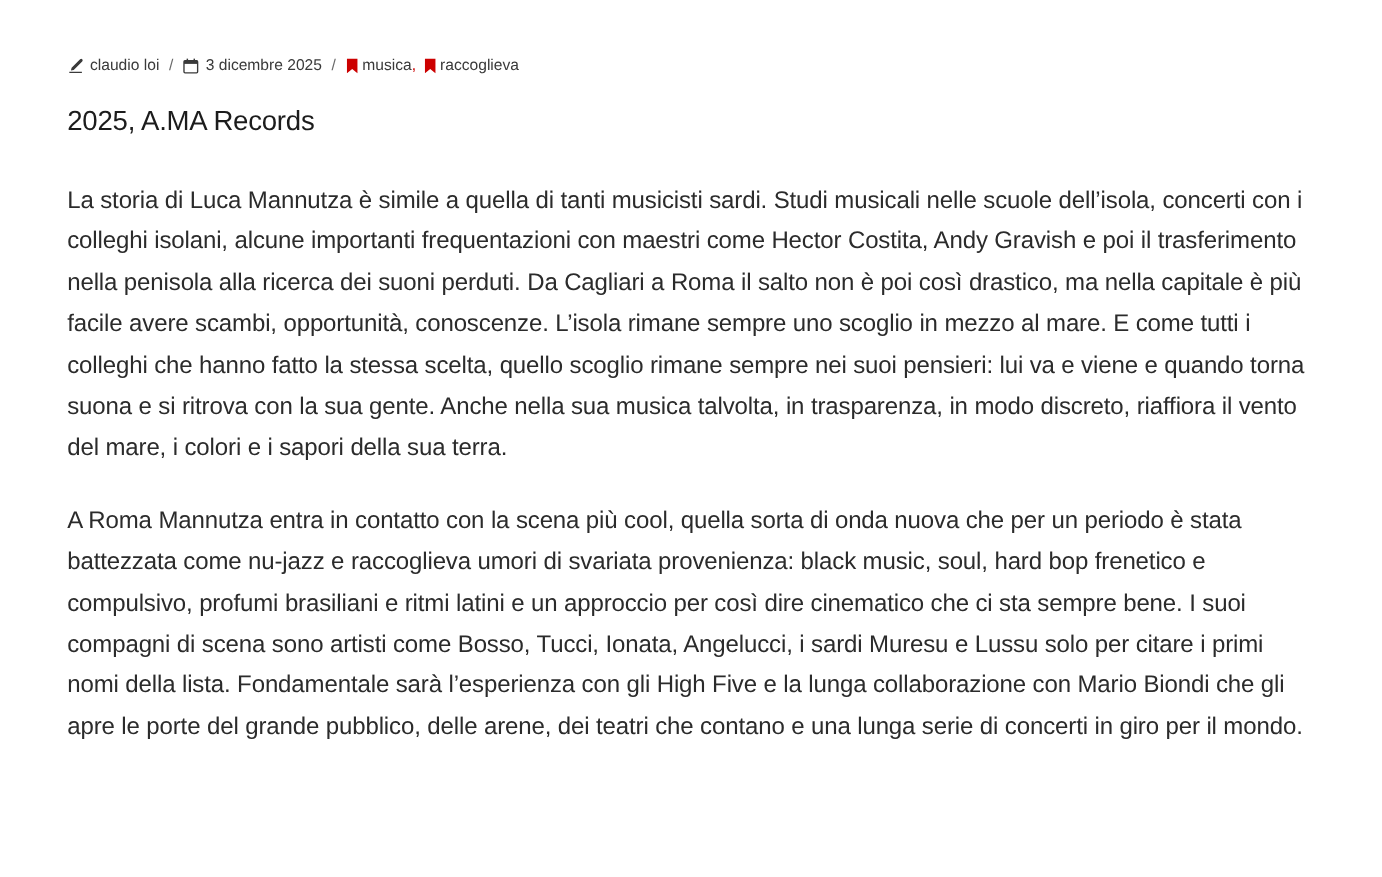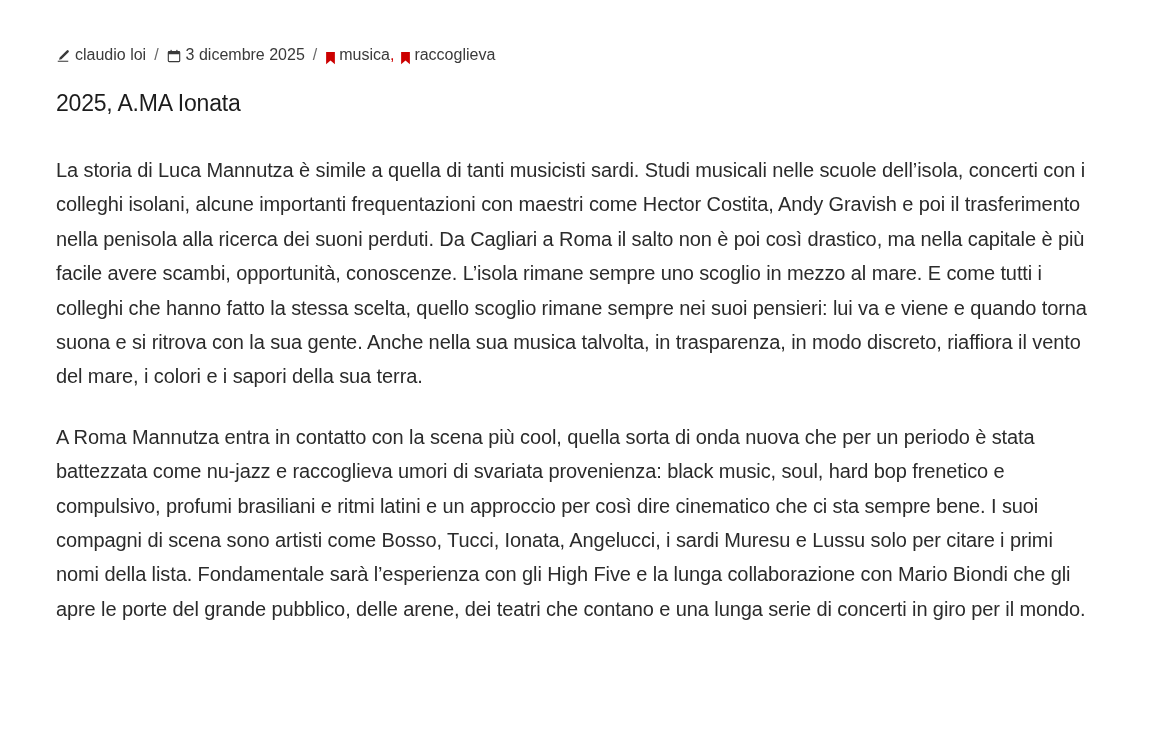--- a/index.html
+++ b/index.html
@@ -22,21 +22,21 @@
   .post-title {
     font-family: "DejaVu Sans", sans-serif;
     font-size: 46px;
     font-weight: 700;
     letter-spacing: -0.5px;
     color: #1c1c1c;
     margin: 0 0 14px 0;
     line-height: 1.1;
   }
   .meta {
-    font-size: 16px;
+    font-size: 13px;
     color: #3a3a3a;
     display: flex;
     align-items: center;
     flex-wrap: wrap;
     gap: 0;
     margin-bottom: 26px;
     font-family: "Liberation Sans", sans-serif;
   }
   .meta .meta-item {
     display: inline-flex;
@@ -136,20 +136,20 @@
           <svg width="11" height="14" viewBox="0 0 12 16">
               <path d="M1 1h10v14l-5-4.2L1 15V1z" fill="#cc0000"></path>
             </svg>
         </span>
         <span>raccoglieva</span>
       </a>
     </span>
 
   </div>
 
-  <h2 class="subtitle">2025, A.MA Ionata</h2>
+  <h2 class="subtitle">2025, A.MA Records</h2>
 
   <div class="body-text">
     <p>La storia di Luca Mannutza è simile a quella di tanti musicisti sardi. Studi musicali nelle scuole dell’isola, concerti con i colleghi isolani, alcune importanti frequentazioni con maestri come Hector Costita, Andy Gravish e poi il trasferimento nella penisola alla ricerca dei suoni perduti. Da Cagliari a Roma il salto non è poi così drastico, ma nella capitale è più facile avere scambi, opportunità, conoscenze. L’isola rimane sempre uno scoglio in mezzo al mare. E come tutti i colleghi che hanno fatto la stessa scelta, quello scoglio rimane sempre nei suoi pensieri: lui va e viene e quando torna suona e si ritrova con la sua gente. Anche nella sua musica talvolta, in trasparenza, in modo discreto, riaffiora il vento del mare, i colori e i sapori della sua terra.</p>
     <p>A Roma Mannutza entra in contatto con la scena più cool, quella sorta di onda nuova che per un periodo è stata battezzata come nu-jazz e raccoglieva umori di svariata provenienza: black music, soul, hard bop frenetico e compulsivo, profumi brasiliani e ritmi latini e un approccio per così dire cinematico che ci sta sempre bene. I suoi compagni di scena sono artisti come Bosso, Tucci, Ionata, Angelucci, i sardi Muresu e Lussu solo per citare i primi nomi della lista. Fondamentale sarà l’esperienza con gli High Five e la lunga collaborazione con Mario Biondi che gli apre le porte del grande pubblico, delle arene, dei teatri che contano e una lunga  serie  di concerti in giro per il mondo.</p>
   </div>
 
 </div>
 
 </body></html>

